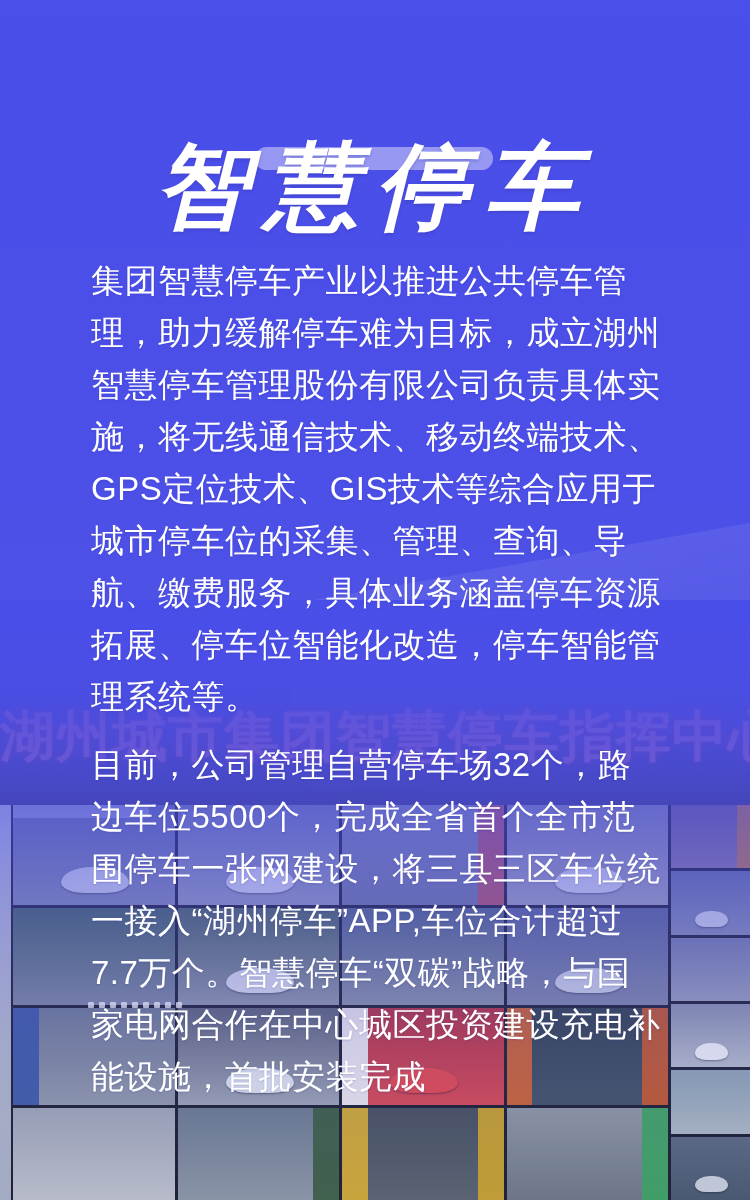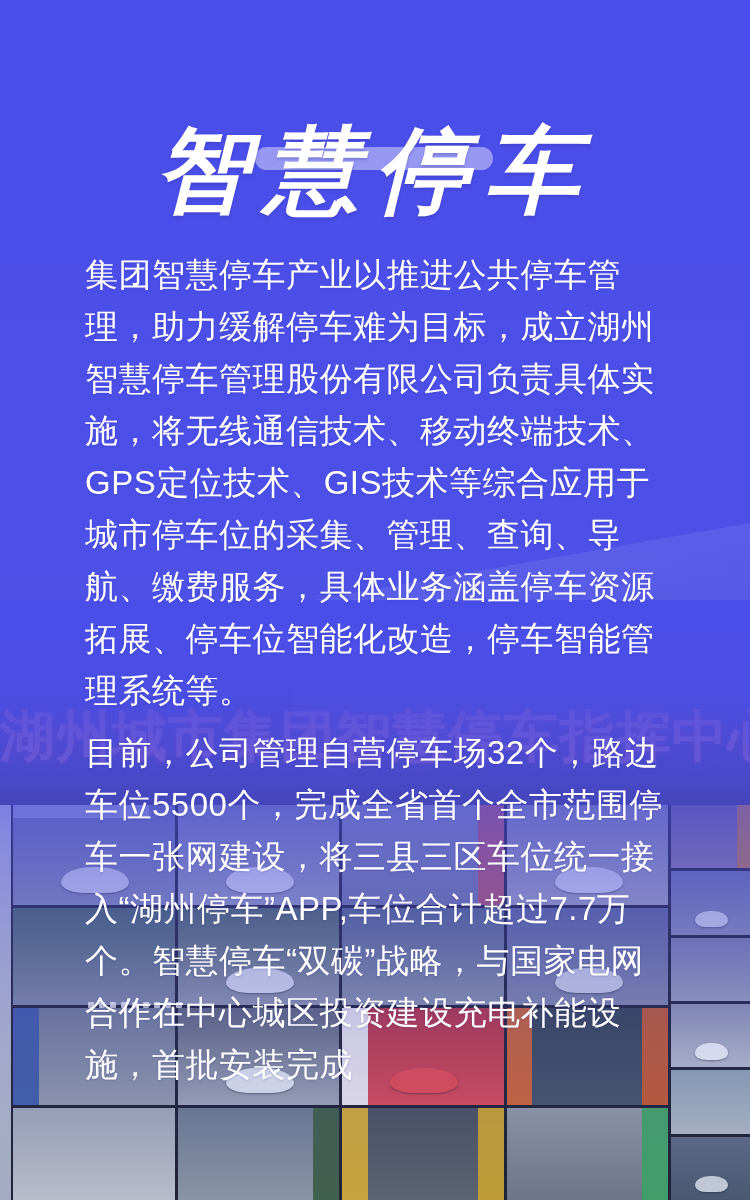--- a/index.html
+++ b/index.html
@@ -4,37 +4,37 @@
 <style>
   html,body { margin:0; padding:0; background:#2a2d4a; }
   .page {
     position:relative; width:750px; height:1200px; overflow:hidden;
     background:linear-gradient(180deg,#4a4eea 0%, #4c50e7 45%, #5358e0 72%, #5c61d6 100%);
     font-family:"Liberation Sans", sans-serif;
   }
 
   
   .hero-title {
-    position:absolute; top:56px; left:0; width:100%; text-align:center;
+    position:absolute; top:72px; left:0; width:100%; text-align:center;
     font-family:"DejaVu Serif", serif; font-weight:bold; font-style:italic;
     font-size:94px; line-height:1.1; color:#ffffff; letter-spacing:16px;
     z-index:6; text-shadow:0 2px 3px rgba(40,40,140,0.25);
   }
   .title-pill {
     position:absolute; left:255px; top:147px; width:238px; height:23px;
     border-radius:12px; background:rgba(255,255,255,0.42); z-index:5;
   }
 
   
   .article {
     position:absolute; top:239px; left:75px; width:604px; z-index:6;
     color:#ffffff; font-size:33px; line-height:52px; letter-spacing:0.5px;
     text-shadow:0 1px 2px rgba(40,40,140,0.2);
   }
-  .article p { margin:10px; }
+  .article p { margin:16px; }
 
   
   .photo {
     position:absolute; left:0; top:600px; width:750px; height:600px; z-index:1;
     background:linear-gradient(180deg,#4e52d8 0%, #4a4bb8 16%, #413f8a 30%, #35345c 40%, #2c2b48 52%);
   }
   .diag-highlight {
     position:absolute; top:-40px; right:-60px; width:520px; height:210px; z-index:2;
     background:linear-gradient(180deg, rgba(255,255,255,0.08), rgba(255,255,255,0));
     transform:rotate(-10deg); border-radius:18px;

